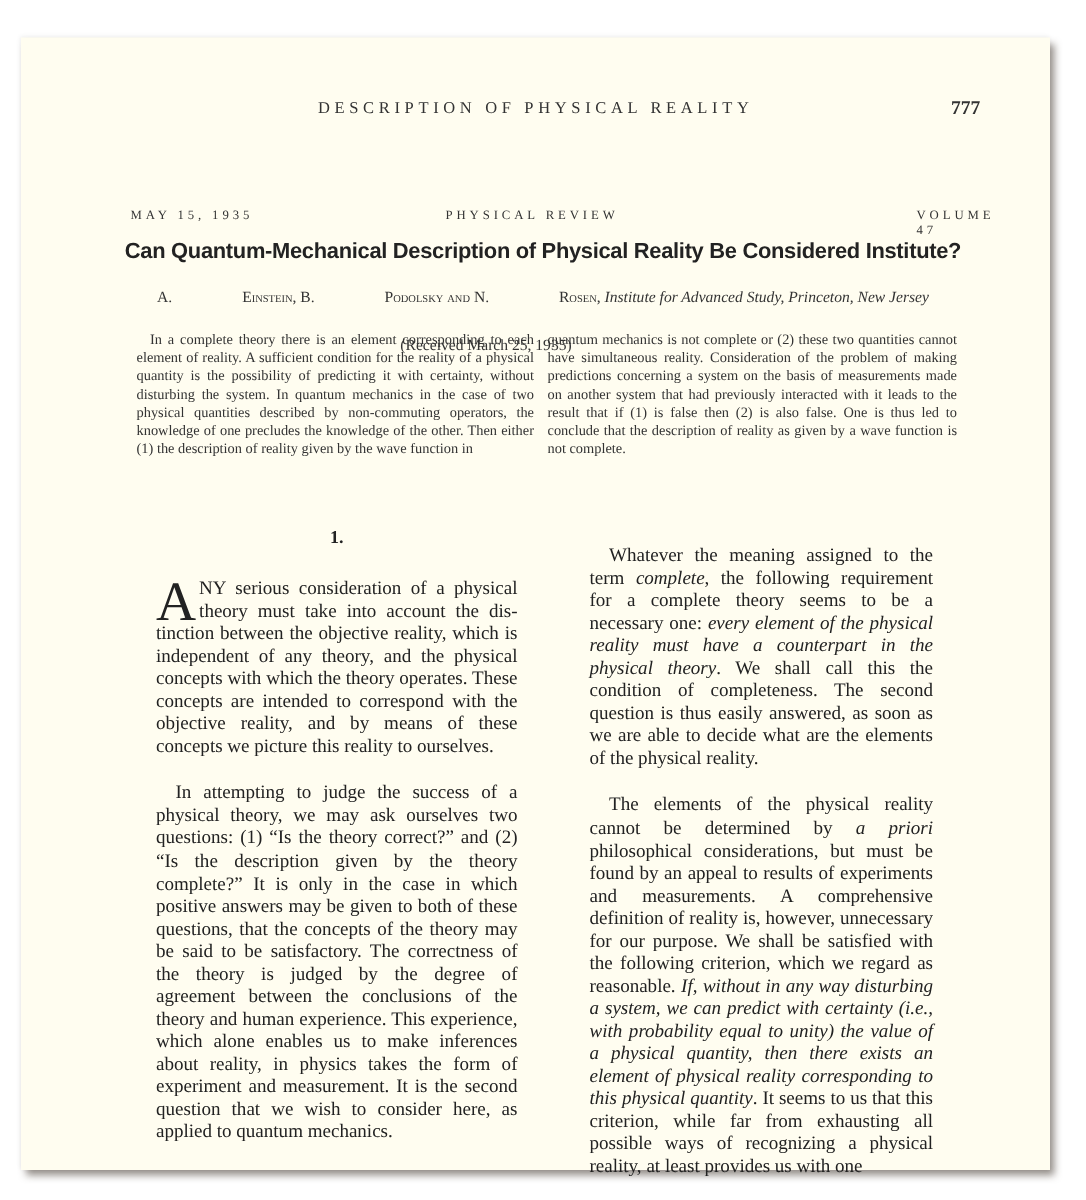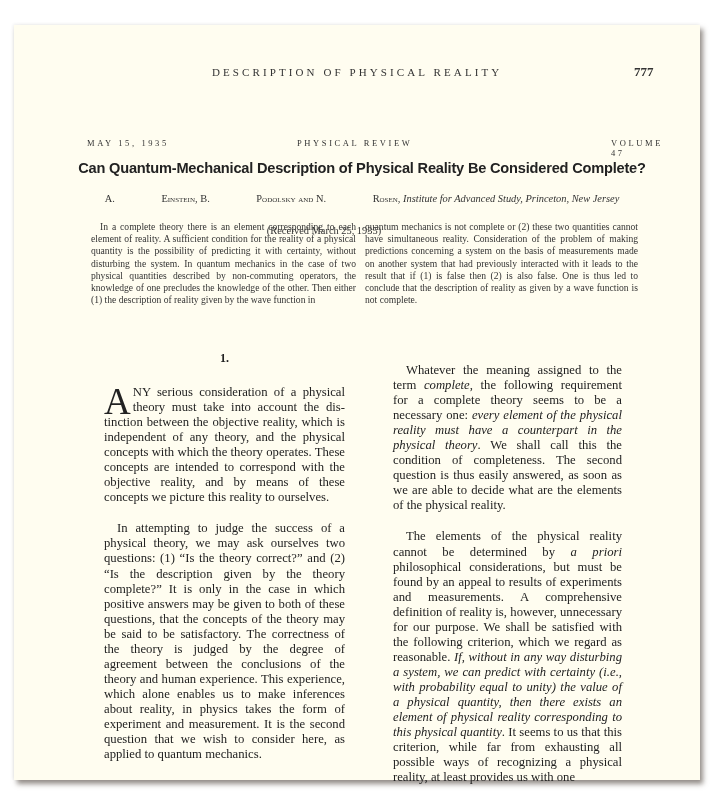--- a/index.html
+++ b/index.html
@@ -68,21 +68,21 @@
   <span class="running-title">DESCRIPTION OF PHYSICAL REALITY</span>
   <span class="page-number">777</span>
 </div>
 
 <div class="journal-line">
   <span class="journal-date">MAY 15, 1935</span>
   <span class="journal-name">PHYSICAL REVIEW</span>
   <span class="journal-volume">VOLUME 47</span>
 </div>
 
-<div class="paper-title">Can Quantum-Mechanical Description of Physical Reality Be Considered Complete?</div>
+<div class="paper-title">Can Quantum-Mechanical Description of Physical Reality Be Considered Institute?</div>
 
 <div class="authors"><span>A. </span><span class="sc">Einstein</span><span>, B. </span><span class="sc">Podolsky and</span><span> N. </span><span class="sc">Rosen</span><span>, </span><span class="aff">Institute for Advanced Study, Princeton, New Jersey</span></div>
 
 <div class="received">(Received March 25, 1935)</div>
 
 <div class="abstract abs-left">In a complete theory there is an element corresponding to each element of reality. A sufficient condition for the reality of a physical quantity is the possibility of predicting it with certainty, without disturbing the system. In quantum mechanics in the case of two physical quantities described by non-commuting operators, the knowledge of one precludes the knowledge of the other. Then either (1) the description of reality given by the wave function in</div>
 <div class="abstract abs-right">quantum mechanics is not complete or (2) these two quantities cannot have simultaneous reality. Consideration of the problem of making predictions concerning a system on the basis of measurements made on another system that had previously interacted with it leads to the result that if (1) is false then (2) is also false. One is thus led to conclude that the description of reality as given by a wave function is not complete.</div>
 
 <div class="section-number">1.</div>
 

